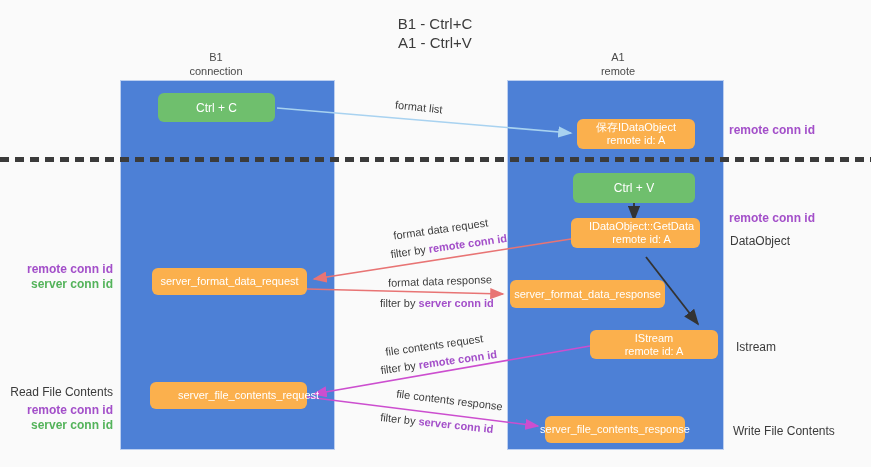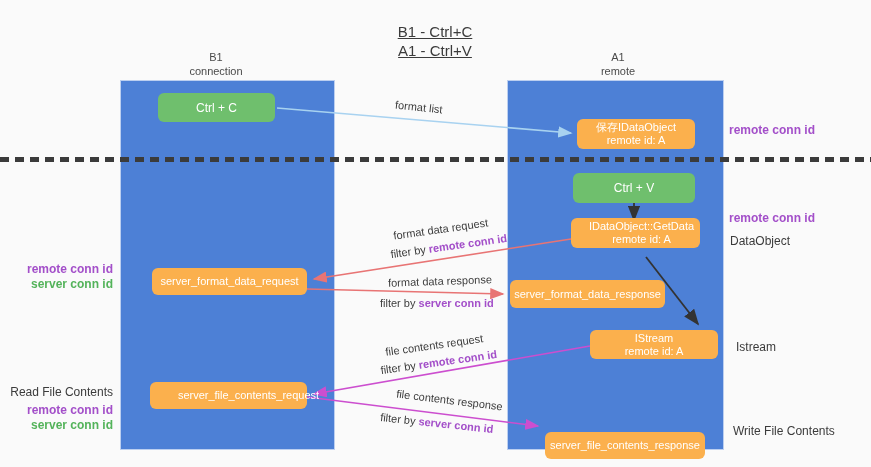--- a/index.html
+++ b/index.html
@@ -1,19 +1,19 @@
 <!DOCTYPE html>
 <html><head>
 <meta charset="utf-8">
 <style>
   html,body{margin:0;padding:0;}
   body{background:#fafafa;font-family:"Liberation Sans","DejaVu Sans",sans-serif;}
   #stage{position:relative;width:871px;height:467px;background:#fafafa;overflow:hidden;}
   .abs{position:absolute;}
-  .title{left:300px;top:22px;width:270px;text-align:center;font-size:15px;line-height:19px;color:#3b3b3b;text-decoration:underline;}
+  .title{left:300px;top:14px;width:270px;text-align:center;font-size:15px;line-height:19px;color:#3b3b3b;}
   .lane-header{width:120px;text-align:center;font-size:11px;line-height:14px;color:#4a4a4a;top:50px;}
   .lane{background:#4d80d6;border:1px solid #bccff0;top:80px;height:370px;box-sizing:border-box;}
   .node{display:flex;flex-direction:column;align-items:center;justify-content:center;
         color:#ffffff;text-align:center;border-radius:6px;box-sizing:border-box;}
   .green{background:#6fbf6d;}
   .orange{background:#fbb04d;}
   .fs12{font-size:12px;}
   .fs11{font-size:11px;line-height:13px;}
   .sidelabel{font-size:12px;color:#3b3b3b;white-space:nowrap;}
   .purple{color:#a34fc9;font-weight:bold;}
@@ -100,21 +100,21 @@
 
   <div class="abs node orange fs11" style="left:590px;top:330px;width:128px;height:29px;">
     <div>IStream</div>
     <div>remote id: A</div>
   </div>
 
   <div class="abs node orange fs11" style="left:150px;top:382px;width:157px;height:27px;padding-left:40px;">
     <div>server_file_contents_request</div>
   </div>
 
-  <div class="abs node orange fs11" style="left:545px;top:432px;width:160px;height:27px;">
+  <div class="abs node orange fs11" style="left:545px;top:416px;width:140px;height:27px;">
     <div>server_file_contents_response</div>
   </div>
 
   <div class="abs sidelabel purple" style="left:729px;top:123px;">remote conn id</div>
   <div class="abs sidelabel purple" style="left:729px;top:211px;">remote conn id</div>
   <div class="abs sidelabel" style="left:730px;top:234px;">DataObject</div>
   <div class="abs sidelabel" style="left:736px;top:340px;">Istream</div>
   <div class="abs sidelabel" style="left:733px;top:424px;">Write File Contents</div>
 
   <div class="abs sidelabel leftcol" style="top:262px;">

